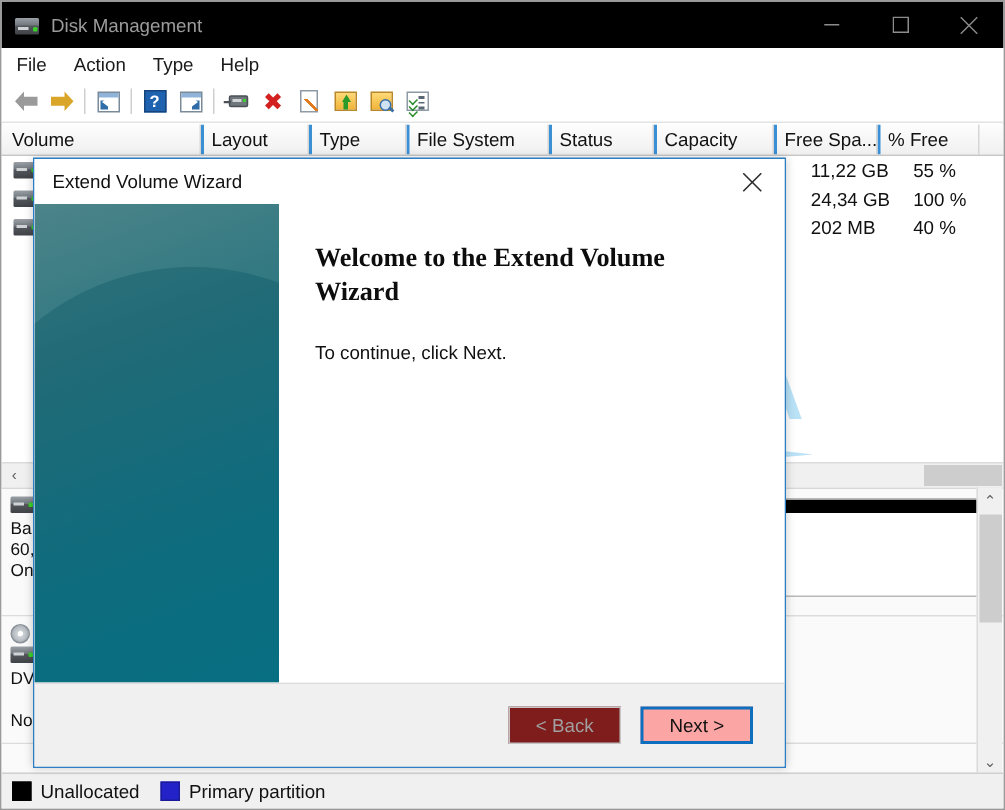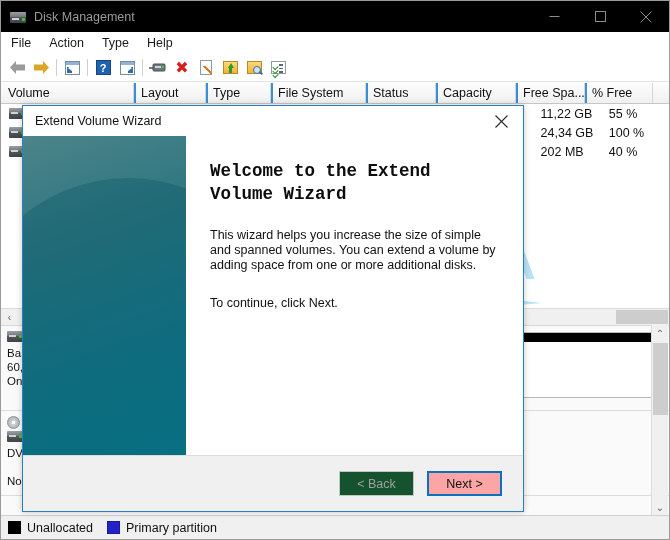--- a/index.html
+++ b/index.html
@@ -588,21 +588,21 @@
     position: relative;
     z-index: 2;
   }
   .dlg-h1 {
     font-size: 17.5px;
     font-weight: bold;
     color: #0d0d0d;
     line-height: 23px;
     margin: 0 0 22px 0;
     max-width: 300px;
-    font-family: Liberation Mono, monospace;
+    font-family: Liberation Serif, serif;
   }
   .dlg-p {
     font-size: 12.5px;
     color: #111;
     line-height: 15px;
     margin: 0 0 23px 0;
     max-width: 296px;
   }
   .dlg-footer {
     height: 56px;
@@ -623,21 +623,21 @@
     font-family: "Liberation Sans", sans-serif;
     background: #e1e1e1;
     border: 1px solid #adadad;
     color: #111;
     box-sizing: border-box;
     display: flex;
     align-items: center;
     justify-content: center;
     padding: 0;
   }
-  .dbtn.disabled { color: #a0a0a0; border-color: #c4c4c4; background: #14532d; }
+  .dbtn.disabled { color: #a0a0a0; border-color: #c4c4c4; background: #7f1d1d; }
   .dbtn.default {
     border: 2px solid #0d6fbe;
     background: #fca5a5;
   }
 </style>
 </head>
 <body>
 
 <div id="app">
 
@@ -858,21 +858,20 @@
             <line x1="12.5" y1="0.5" x2="0.5" y2="12.5" stroke="currentColor" stroke-width="1.1"></line>
           </svg>
       </div>
     </div>
     <div class="dlg-body">
       <div class="dlg-banner">
         <div class="arc"></div>
       </div>
       <div class="dlg-content">
         <div class="dlg-h1">Welcome to the Extend Volume Wizard</div>
-        <div class="dlg-p">This wizard helps you increase the size of simple and spanned volumes. You can extend a volume  by adding space from one or more additional disks.</div>
         <div class="dlg-p">To continue, click Next.</div>
       </div>
     </div>
     <div class="dlg-footer">
       <div class="dbtn disabled">&lt; Back</div>
       <div class="dbtn default">Next &gt;</div>
     </div>
   </div>
 
 </div>

